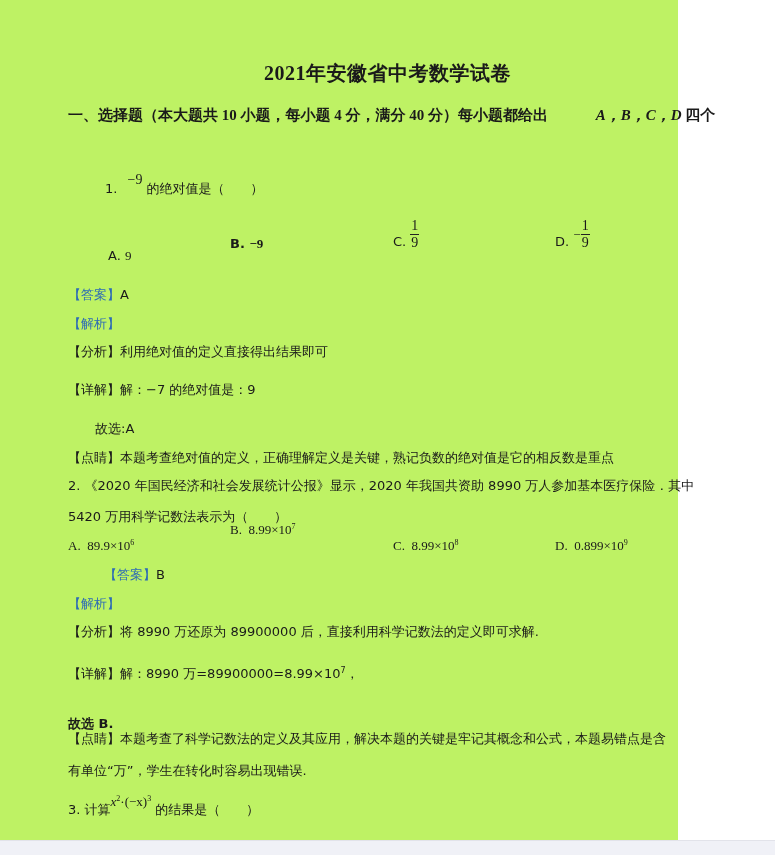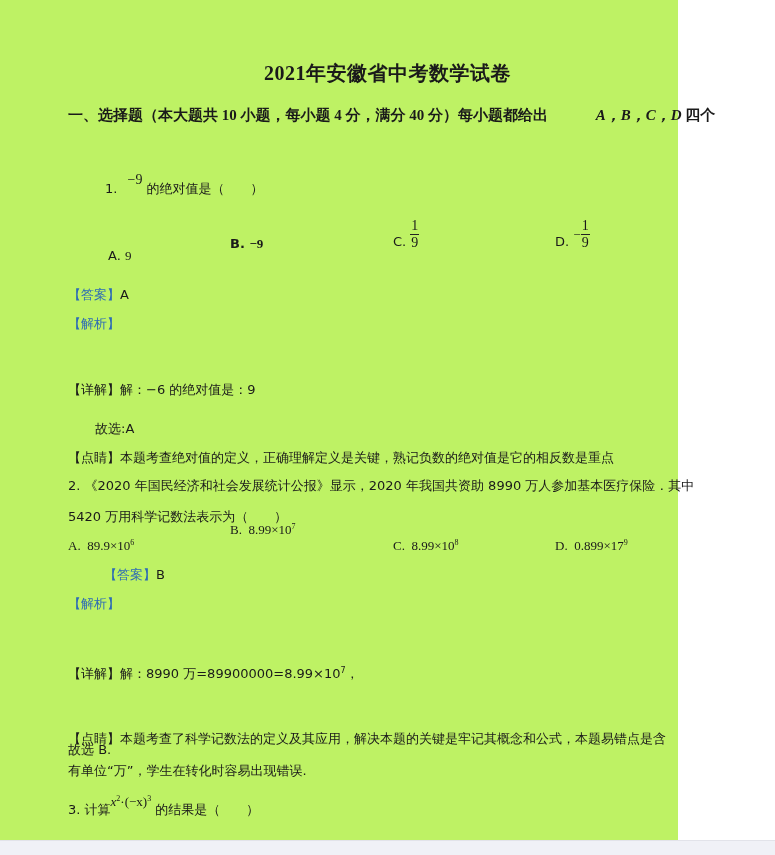--- a/index.html
+++ b/index.html
@@ -60,22 +60,25 @@
     <span class="serif" style="vertical-align:middle;">−</span><span class="frac">
       <span class="num">1</span>
       <span class="den">9</span>
     </span>
   </div>
 
   <div class="line" style="top:286px;">
     <span class="blue">【答案】</span><span>A</span>
   </div>
   <div class="line blue" style="top:315px;">【解析】</div>
+  <div class="line" style="top:343px;">
+    <span>【分析】</span><span>利用绝对值的定义直接得出结果即可</span>
+  </div>
   <div class="line" style="top:381px;">
-    <span>【详解】</span><span>解：−6 的绝对值是：9</span>
+    <span>【详解】</span><span>解：−7 的绝对值是：9</span>
   </div>
   <div class="line" style="top:420px;margin-left:27px;">故选:A</div>
   <div class="line" style="top:449px;">
     <span>【点睛】</span><span>本题考查绝对值的定义，正确理解定义是关键，熟记负数的绝对值是它的相反数是重点</span>
   </div>
 
   <div class="line" style="top:477px;">
     <span>2.</span>
     <span>《2020 年国民经济和社会发展统计公报》显示，2020 年我国共资助 8990 万人参加基本医疗保险．其中</span>
   </div>
@@ -88,31 +91,34 @@
   <div class="opt serif" style="left:230px; top:522px;text-align:center;">
     <span>B.</span>&nbsp;
     <span>8.99×10</span><sup>7</sup>
   </div>
   <div class="opt serif" style="left:393px; top:538px;">
     <span>C.</span>&nbsp;
     <span>8.99×10</span><sup>8</sup>
   </div>
   <div class="opt serif" style="left:555px; top:538px;">
     <span>D.</span>&nbsp;
-    <span>0.899×17</span><sup>9</sup>
+    <span>0.899×10</span><sup>9</sup>
   </div>
 
   <div class="line" style="top:566px;margin-left:36px;">
     <span class="blue">【答案】</span><span>B</span>
   </div>
   <div class="line blue" style="top:595px;">【解析】</div>
+  <div class="line" style="top:623px;">
+    <span>【分析】</span><span>将 8990 万还原为 89900000 后，直接利用科学记数法的定义即可求解.</span>
+  </div>
   <div class="line" style="top:662px;">
     <span>【详解】</span><span>解：8990 万=89900000=8.99×10</span><sup>7</sup><span>，</span>
   </div>
-  <div class="line" style="top:741px;">故选 B.</div>
+  <div class="line" style="top:715px;font-weight:bold;">故选 B.</div>
   <div class="line" style="top:730px;">
     <span>【点睛】</span><span>本题考查了科学记数法的定义及其应用，解决本题的关键是牢记其概念和公式，本题易错点是含</span>
   </div>
   <div class="line" style="top:762px;">有单位“万”，学生在转化时容易出现错误.</div>
 
   <div class="line" style="top:798px;">
     <span>3.</span>
     <span>计算</span><span class="serif" style="position:relative; top:-8px; font-size:13px;"><i>x</i><sup>2</sup><span>·(−x)</span><sup>3</sup></span>
     <span>的结果是（　　）</span>
   </div>

